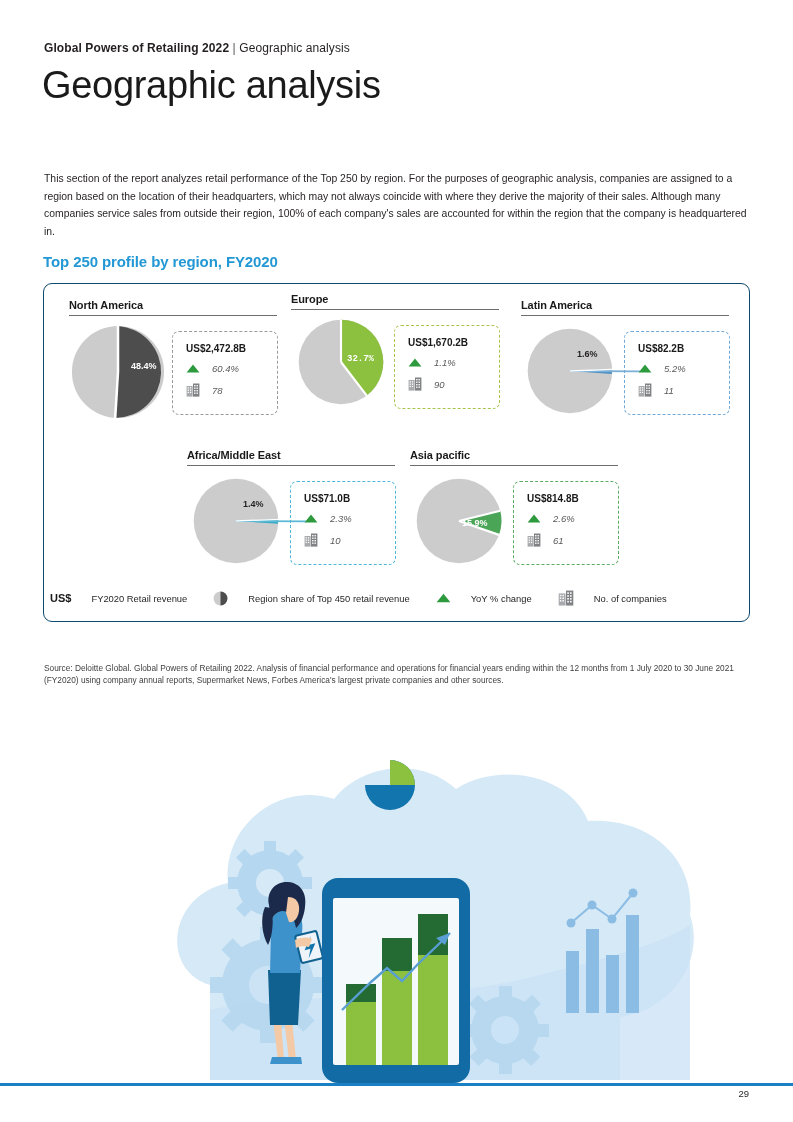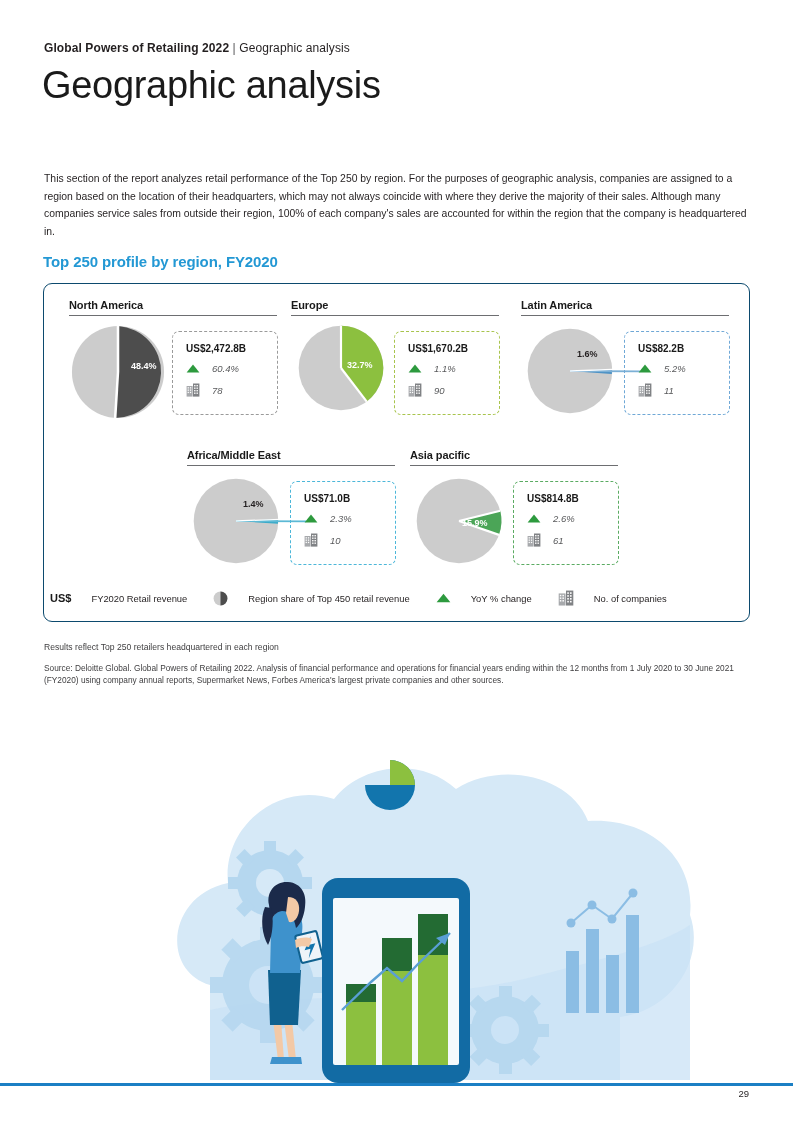--- a/index.html
+++ b/index.html
@@ -165,33 +165,33 @@
                 <rect x="8.1" y="9.5" width="1.4" height="1.4"></rect>
                   <rect x="10.5" y="9.5" width="1.4" height="1.4"></rect>
               </g>
             </svg>
             <span class="stat-val">78</span>
           </div>
         </div>
       </div>
     </div>
 
-    <div class="region-card" style="left:247px; top:15px; width:208px;">
+    <div class="region-card" style="left:247px; top:9px; width:208px;">
       <div class="region-name">Europe</div>
       <div class="region-rule"></div>
       <div class="card-body">
         <div class="pie-wrap" style="left:5px;">
           <svg width="90" height="90" viewBox="0 0 100 100">
             <circle cx="50" cy="50" r="47" fill="#cccccc"></circle>
             <path d="M50 50 L50 3 A47 47 0 0 1 78.6 87.3 Z" fill="#8cc03f"></path>
             <path d="M50 50 L50 3" stroke="#ffffff" stroke-width="2.4" fill="none"></path>
             <path d="M50 50 L78.6 87.3" stroke="#ffffff" stroke-width="2.4" fill="none"></path>
           </svg>
         </div>
-        <div class="pct-label" style="left:56px; top:37px; color:#ffffff;">32.7%</div>
+        <div class="pct-label" style="left:56px; top:37px; color:#ffffff;font-family:Liberation Mono, monospace;">32.7%</div>
         <div class="stat-box" style="left:103px; border:1.4px dashed #a8c44d;">
           <div class="stat-rev">US$1,670.2B</div>
           <div class="stat-row">
             <svg class="tri-icon" viewBox="0 0 14 9">
               <path d="M7 0.6 L13.4 8.4 L0.6 8.4 Z" fill="#2d9a3e"></path>
             </svg>
             <span class="stat-val">1.1%</span>
           </div>
           <div class="stat-row">
             <svg class="bld-icon" viewBox="0 0 14 14">
@@ -402,21 +402,20 @@
           <rect x="8.1" y="7" width="1.4" height="1.4"></rect>
             <rect x="10.5" y="7" width="1.4" height="1.4"></rect>
           <rect x="8.1" y="9.5" width="1.4" height="1.4"></rect>
             <rect x="10.5" y="9.5" width="1.4" height="1.4"></rect>
         </g>
       </svg>
       <span class="legend-text">No. of companies</span>
     </div>
   </div>
 
-  <div class="note1">Results reflect Top 250 retailers headquartered in each region</div>
   <div class="note2">Source: Deloitte Global. Global Powers of Retailing 2022. Analysis of financial performance and operations for financial years ending within the 12 months from 1 July 2020 to 30 June 2021 (FY2020) using company annual reports, Supermarket News, Forbes America's largest private companies and other sources.</div>
 
   <svg class="illus" viewBox="0 0 560 340">
 
     <path d="M60 230 C10 215 18 140 78 128 C72 72 128 26 184 44 C212 8 272 2 306 34
              C350 6 420 20 438 66 C500 62 546 104 540 160 C556 206 520 256 470 262
              L470 325 L60 325 Z" fill="#d6e9f7"></path>
     <path d="M60 255 C150 235 280 250 390 220 C450 205 510 190 540 170 L540 325 L60 325 Z" fill="#c9e2f5" opacity="0.75"></path>
 
     <g fill="#b5d7ef">

